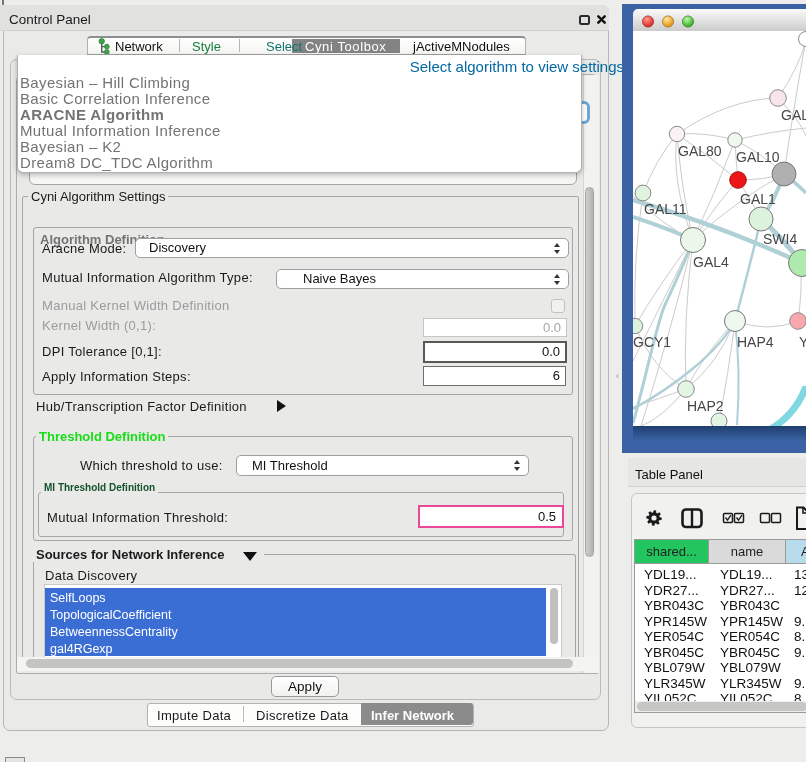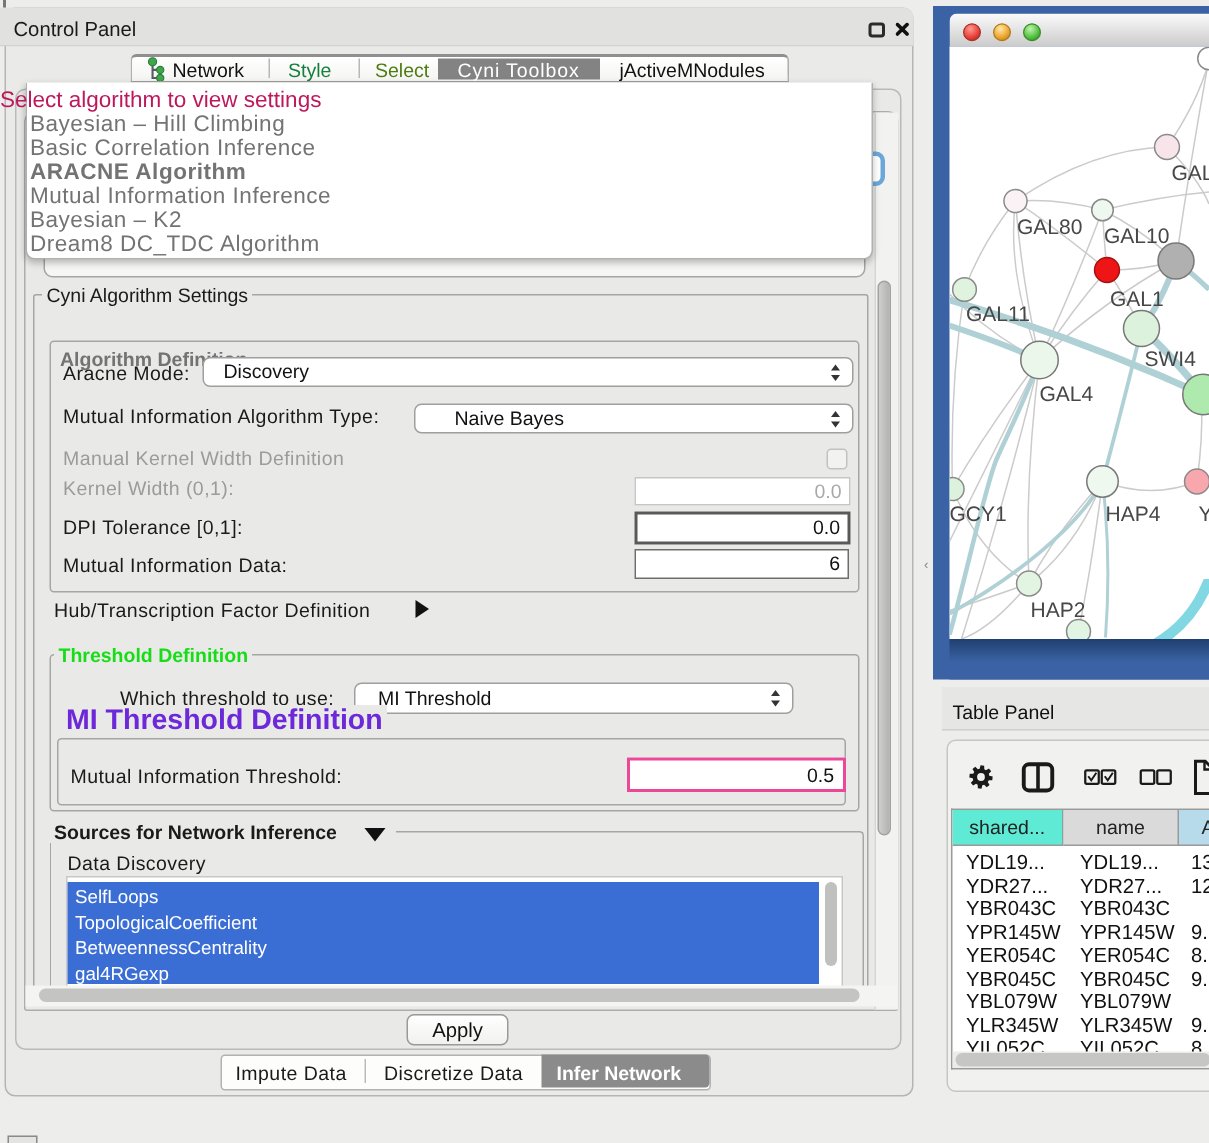--- a/index.html
+++ b/index.html
@@ -24,21 +24,21 @@
 <div class="a" style="left:579px;top:15px;width:7px;height:6px;border:2px solid #2a2a2a;border-radius:2.5px"></div>
 <svg class="a" style="left:597px;top:15px" width="9" height="9" viewBox="0 0 9 9">
     <path d="M1.3,1.3 L7.7,7.7 M7.7,1.3 L1.3,7.7" stroke="#111" stroke-width="2.4" stroke-linecap="round"></path>
   </svg>
 
 <div class="a" style="left:87px;top:36px;width:437px;height:16px;background:linear-gradient(#ffffff,#f4f4f2);border-top:2px solid #8f8f8f;border-left:1px solid #b0b0ae;border-right:1px solid #b0b0ae;border-bottom:1.5px solid #9f9f9d;border-radius:4px 4px 0 0"></div>
 <div class="a" style="left:292px;top:38.5px;width:108px;height:14px;background:#838383"></div>
 <div class="a" style="left:305px;top:39px;font-size:13px;letter-spacing:0.6px;color:#fff">Cyni Toolbox</div>
 <div class="a" style="left:115px;top:39px;font-size:13px;color:#111">Network</div>
 <div class="a" style="left:192px;top:39px;font-size:13px;color:#15803d">Style</div>
-<div class="a" style="left:250px;top:39px;font-size:13px;color:#4d7c0f">Select</div>
+<div class="a" style="left:266px;top:39px;font-size:13px;color:#0f766e">Select</div>
 <div class="a" style="left:413px;top:39px;font-size:13px;color:#111">jActiveMNodules</div>
 <div class="a" style="left:179px;top:39px;width:1px;height:13px;background:#b8b8b8"></div>
 <div class="a" style="left:239px;top:39px;width:1px;height:13px;background:#b8b8b8"></div>
 
 <svg class="a" style="left:96px;top:38px" width="15" height="16" viewBox="0 0 15 16">
 <path d="M5.7,5 L5.7,14 L8.6,14 M5.7,8.6 L8.6,8.6" stroke="#565b66" stroke-width="1.4" fill="none"></path>
 <circle cx="5.7" cy="3.2" r="2.7" fill="#3ea74b" stroke="#2c7f36" stroke-width="0.8"></circle>
 <circle cx="10.8" cy="8.6" r="2.4" fill="#3ea74b" stroke="#2c7f36" stroke-width="0.8"></circle>
 <circle cx="10.8" cy="14" r="2.4" fill="#3ea74b" stroke="#2c7f36" stroke-width="0.8"></circle>
 </svg>
@@ -68,34 +68,34 @@
 
 <div class="lbl a dis" style="left:42px;top:298px">Manual Kernel Width Definition</div>
 <div class="a" style="left:551px;top:299px;width:12px;height:12px;background:#f2f2f0;border:1px solid #c2c2c0;border-radius:3px"></div>
 
 <div class="lbl a dis" style="left:42px;top:318px">Kernel Width (0,1):</div>
 <div class="fld dis" style="left:423px;top:318px;width:137px;height:17px;line-height:17px;border:1px solid #c6c6c4;padding-right:5px;color:#a8a8a6">0.0</div>
 
 <div class="lbl a" style="left:42px;top:344px">DPI Tolerance [0,1]:</div>
 <div class="fld" style="left:423px;top:341px;width:135px;height:18px;line-height:18px;border:2px solid #595957;padding-right:5px">0.0</div>
 
-<div class="lbl a" style="left:42px;top:369px">Mutual Information Data:</div>
+<div class="lbl a" style="left:42px;top:369px">Apply Information Steps:</div>
 <div class="fld" style="left:423px;top:366px;width:136px;height:18px;line-height:18px;border:1.5px solid #6e6e6c;padding-right:5px">6</div>
 
 <div class="lbl a" style="left:36px;top:399px">Hub/Transcription Factor Definition</div>
 <div class="a" style="left:277px;top:400px;width:0;height:0;border-top:6px solid transparent;border-bottom:6px solid transparent;border-left:9px solid #111"></div>
 
 <div class="grp" style="left:33px;top:436px;width:538px;height:103px"></div>
 <div class="gt b" style="left:36px;top:429px;color:#17dd17;font-size:13px">Threshold Definition</div>
 
 <div class="lbl a" style="left:80px;top:458px">Which threshold to use:</div>
 <div class="combo" style="left:236px;top:455px;width:291px;height:19px;line-height:19px"><span style="margin-left:15px">MI Threshold</span><span class="spin"></span></div>
 
 <div class="grp" style="left:38px;top:492px;width:524px;height:43px"></div>
-<div class="gt b" style="left:41px;top:470px;color:#6d28d9;font-size:19px">MI Threshold Definition</div>
+<div class="gt b" style="left:41px;top:482px;color:#14532d;font-size:10px">MI Threshold Definition</div>
 
 <div class="lbl a" style="left:47px;top:510px">Mutual Information Threshold:</div>
 <div class="fld" style="left:418px;top:505px;width:136px;height:19px;line-height:19px;border:2px solid #ec4899;padding-right:6px">0.5</div>
 
 <div class="grp" style="left:33px;top:554px;width:541px;height:104px;border-bottom:none;border-radius:3px 3px 0 0"></div>
 <div class="gt" style="left:33px;top:547px;font-weight:bold;color:#1a1a1a;font-size:13px">Sources for Network Inference</div>
 <div class="a" style="left:224px;top:549px;width:40px;height:11px;background:#e9e9e7"></div>
 <div class="a" style="left:243px;top:552px;width:0;height:0;border-left:7px solid transparent;border-right:7px solid transparent;border-top:9px solid #111"></div>
 
 <div class="lbl a" style="left:45px;top:568px">Data Discovery</div>
@@ -111,21 +111,21 @@
 <div class="a" style="left:271px;top:676px;width:66px;height:19px;background:linear-gradient(#ffffff,#f1f1ef);border:1px solid #9a9a98;border-radius:5px;text-align:center;font-size:13.5px;line-height:19px;color:#111">Apply</div>
 
 <div class="a" style="left:147px;top:703px;width:325px;height:22px;background:#fdfdfc;border:1px solid #b2b2b0;border-radius:3px"></div>
 <div class="a" style="left:361px;top:703px;width:112px;height:22px;background:#8b8b8b;border-radius:0 3px 3px 0"></div>
 <div class="lbl a" style="left:157px;top:708px;font-size:13px">Impute Data</div>
 <div class="lbl a" style="left:256px;top:708px;font-size:13px">Discretize Data</div>
 <div class="a" style="left:371px;top:708px;font-size:13px;font-weight:bold;color:#fff">Infer Network</div>
 <div class="a" style="left:243px;top:706px;width:1px;height:16px;background:#bbbbb9"></div>
 
 <div class="a" style="left:17px;top:55px;width:563px;height:117px;background:#fff;border:1px solid #b0b0ae;border-top:none;border-radius:0 0 6px 6px;box-shadow:0 2px 5px rgba(0,0,0,0.25)"></div>
-<div class="a" style="left:0px;top:58px;width:624px;text-align:left;font-size:15px;color:#be185d">Select algorithm to view settings</div>
+<div class="a" style="left:0px;top:58px;width:624px;text-align:right;font-size:15px;color:#0369a1">Select algorithm to view settings</div>
 <div class="a" style="left:20px;top:75px;font-size:15px;color:#737373;line-height:16px;white-space:nowrap;letter-spacing:0.35px">Bayesian – Hill Climbing<br>Basic Correlation Inference<br><b>ARACNE Algorithm</b><br>Mutual Information Inference<br>Bayesian – K2<br>Dream8 DC_TDC Algorithm</div>
 
 <div class="a" style="left:616px;top:371px;font-size:9px;color:#888">‹</div>
 
 <div class="a" style="left:5px;top:757px;width:18px;height:10px;background:#e4e4e2;border:1.5px solid #8a8a88"></div>
 
 <div class="a" style="left:622px;top:4px;width:184px;height:449px;background:#3a62a4"></div>
 <div class="a" style="left:633px;top:426px;width:173px;height:27px;background:linear-gradient(#1f3f6e,#3a62a4 55%)"></div>
 
 <div class="a" style="left:633px;top:9px;width:173px;height:22px;background:linear-gradient(#fbfbfb,#cbcbcb);border-bottom:1px solid #8e8e8e;border-radius:5px 0 0 0"></div>
@@ -248,21 +248,21 @@
       <rect x="84.5" y="7.5" width="9" height="9" rx="1"></rect>
 <path d="M75.5,11.5 l2,2.7 l3.4,-5 M86.5,11.5 l2,2.7 l3.4,-5" stroke-width="1.3"></path>
 <rect x="110.5" y="7.5" width="9" height="9" rx="1"></rect>
       <rect x="121.5" y="7.5" width="9" height="9" rx="1"></rect>
 </g>
 <path d="M147,1.5 L153.5,1.5 L158.5,6.5 L158.5,23 L147,23 Z" fill="none" stroke="#1a1a1a" stroke-width="2"></path>
 <path d="M153,1.5 L153,7 L158.5,7" fill="none" stroke="#1a1a1a" stroke-width="1.6"></path>
 </svg>
 
 <div class="a" style="left:634px;top:539px;width:172px;height:172px;background:#fff;border:1px solid #9a9a98;border-right:none;overflow:hidden">
- <div class="a" style="left:0;top:0;width:73px;height:23px;background:#5eead4;border-right:1px solid #9a9a98;border-bottom:1px solid #9a9a98;text-align:center;font-size:13px;line-height:23px;color:#222">shared...</div>
+ <div class="a" style="left:0;top:0;width:73px;height:23px;background:#22c55e;border-right:1px solid #9a9a98;border-bottom:1px solid #9a9a98;text-align:center;font-size:13px;line-height:23px;color:#222">shared...</div>
  <div class="a" style="left:74px;top:0;width:76px;height:23px;background:#dadada;border-right:1px solid #9a9a98;border-bottom:1px solid #9a9a98;text-align:center;font-size:13px;line-height:23px;color:#222">name</div>
  <div class="a" style="left:151px;top:0;width:21px;height:23px;background:#b7dbeb;border-bottom:1px solid #9a9a98;font-size:13px;line-height:23px;color:#222">
       <span style="position:absolute;left:15px">A</span>
     </div>
  <div class="a" style="left:9px;top:27px;font-size:13.5px;color:#111;line-height:15.5px">YDL19...<br>YDR27...<br>YBR043C<br>YPR145W<br>YER054C<br>YBR045C<br>YBL079W<br>YLR345W<br>YIL052C</div>
  <div class="a" style="left:85px;top:27px;font-size:13.5px;color:#111;line-height:15.5px">YDL19...<br>YDR27...<br>YBR043C<br>YPR145W<br>YER054C<br>YBR045C<br>YBL079W<br>YLR345W<br>YIL052C</div>
  <div class="a" style="left:159px;top:27px;font-size:13.5px;color:#111;line-height:15.5px">13<br>12<br>&nbsp;<br>9.<br>8.<br>9.<br>&nbsp;<br>9.<br>8.</div>
  <div class="a" style="left:0px;top:161px;width:172px;height:11px;background:#ececea"></div>
  <div class="a" style="left:2px;top:162px;width:170px;height:9px;background:#c6c6c4;border-radius:5px"></div>
 </div>

